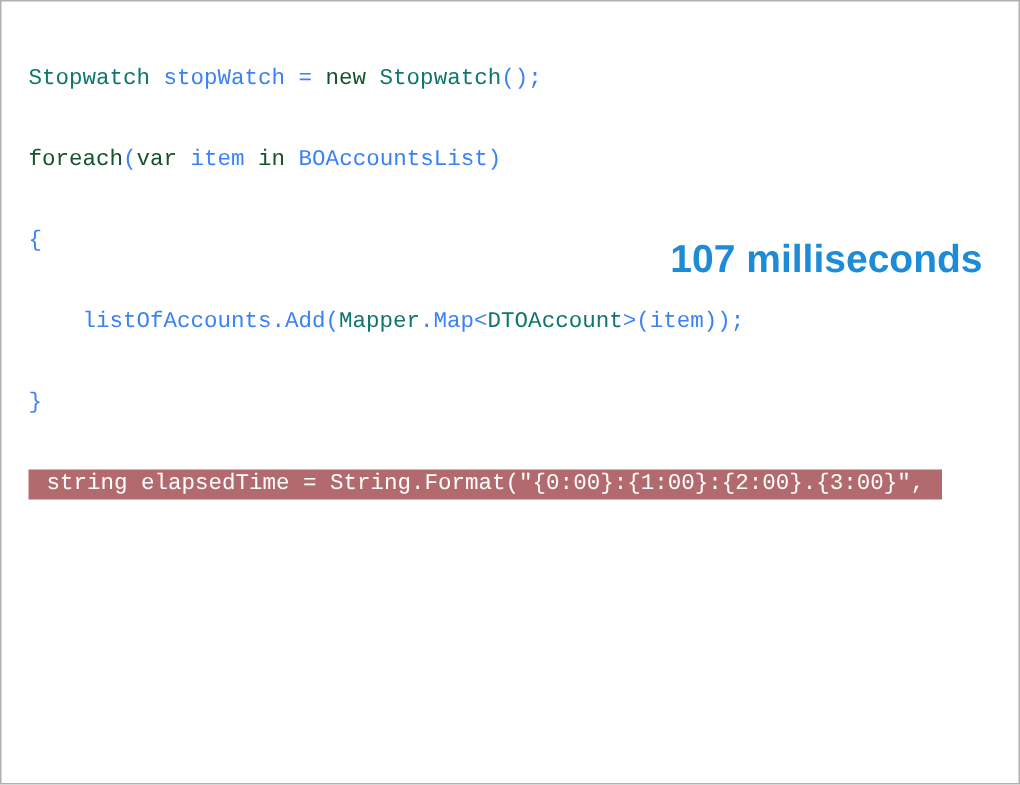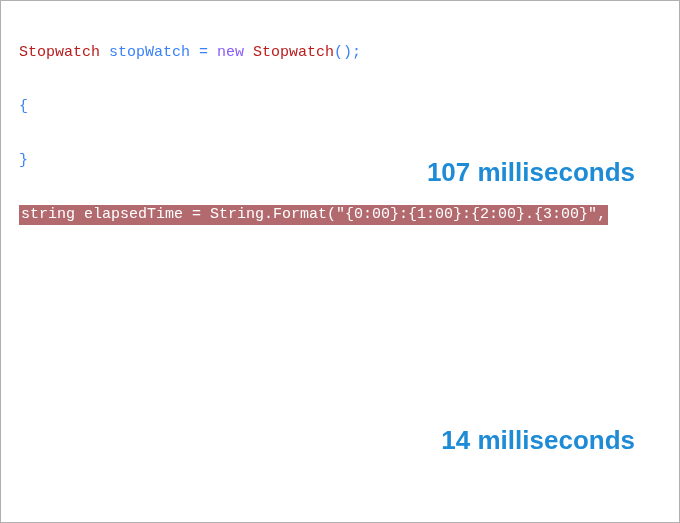--- a/index.html
+++ b/index.html
@@ -20,50 +20,51 @@
     inset:4px;
     background:#fff;
     overflow:hidden;
   }
   .block{
     position:relative;
     padding:4px 10px 4px 14px;
     white-space:pre;
   }
   .line{position:relative;line-height:20px;height:20px}
-  .hl{background:#b36a6e;color:#fff;display:inline-block;padding:0 2px}
+  .hl{background:#b36a6e;color:#fff;display:inline-block;padding:0 12px}
   .hl .kw,.hl .typ,.hl .str,.hl .pln,.hl .num{color:#fff}
-  .kw{color:#8b5cf6}
-  .typ{color:#b91c1c}
+  .kw{color:#14532d}
+  .typ{color:#0f766e}
   .str{color:#a31515}
   .pln{color:#3b82f6}
   .badge{
     position:absolute;
-    right:40px;
+    right:20px;
     font-family:"Segoe UI",Arial,sans-serif;
     font-size:26px;
     font-weight:600;
     color:#1d8bd6;
     text-shadow:
       -1px -1px 0 #fff,1px -1px 0 #fff,-1px 1px 0 #fff,1px 1px 0 #fff;
     pointer-events:none;
   }
   .badge1{top:152px}
   .badge2{top:420px}
 </style>
 </head>
 <body>
 
 <div class="editor">
 
   <div class="block">
     <div class="line"><span class="typ">Stopwatch</span><span class="pln"> stopWatch = </span><span class="kw">new</span><span class="pln"> </span><span class="typ">Stopwatch</span><span class="pln">();</span></div>
+    <div class="line"><span class="kw">foreach</span><span class="pln">(</span><span class="kw">var</span><span class="pln"> item </span><span class="kw">in</span><span class="pln"> BOAccountsList)</span></div>
     <div class="line"><span class="pln">{</span></div>
+    <div class="line"><span class="pln">    listOfAccounts.Add(</span><span class="typ">Mapper</span><span class="pln">.Map&lt;</span><span class="typ">DTOAccount</span><span class="pln">&gt;(item));</span></div>
     <div class="line"><span class="pln">}</span></div>
     <div class="line"><span class="hl"><span class="kw">string</span><span class="pln"> elapsedTime = </span><span class="typ">String</span><span class="pln">.Format(</span><span class="str">"{0:00}:{1:00}:{2:00}.{3:00}"</span><span class="pln">,</span></span></div>
     
     
   </div>
 
   <div class="badge badge1">107 milliseconds</div>
-  <div class="badge badge2">14 milliseconds</div>
 
 </div>
 
 </body></html>

